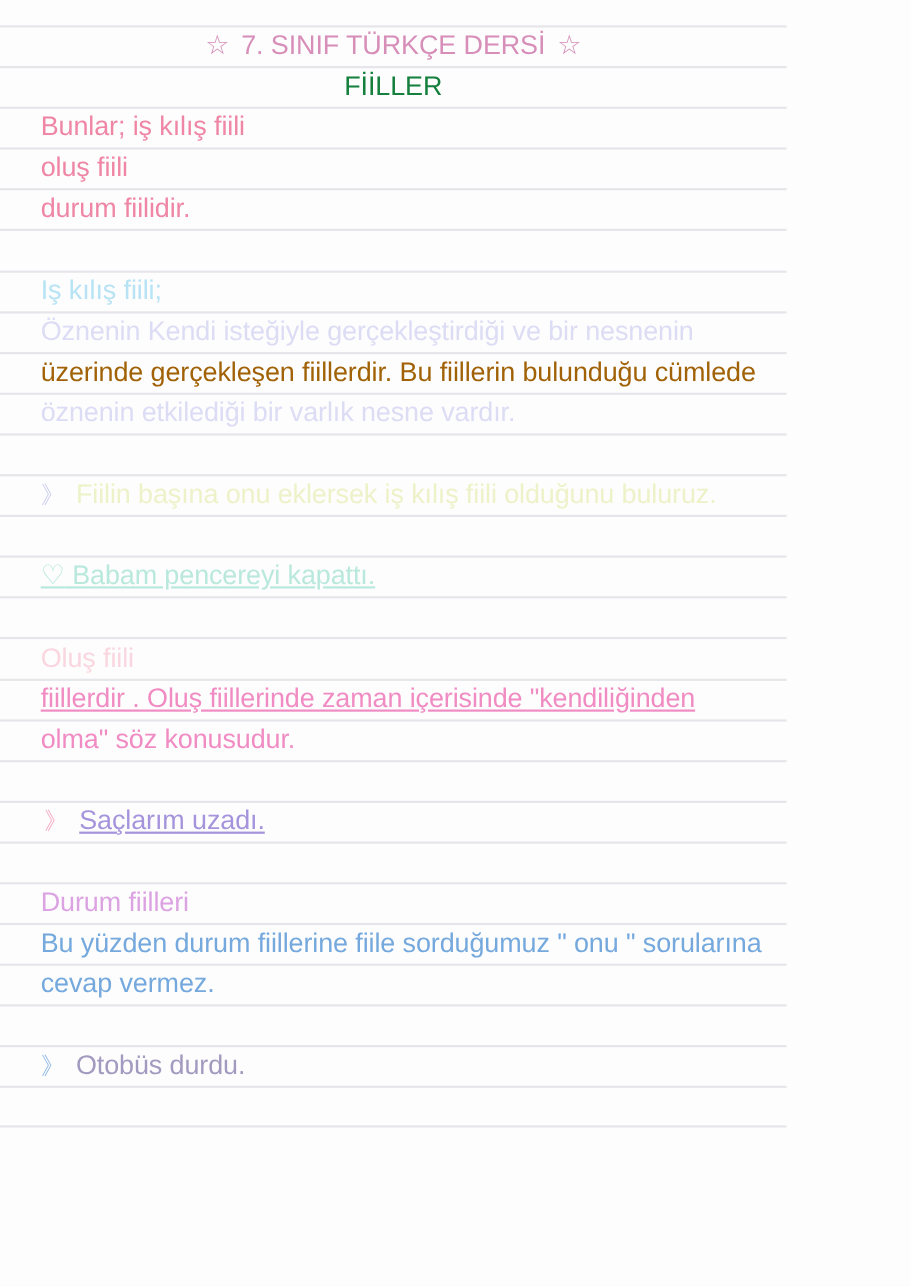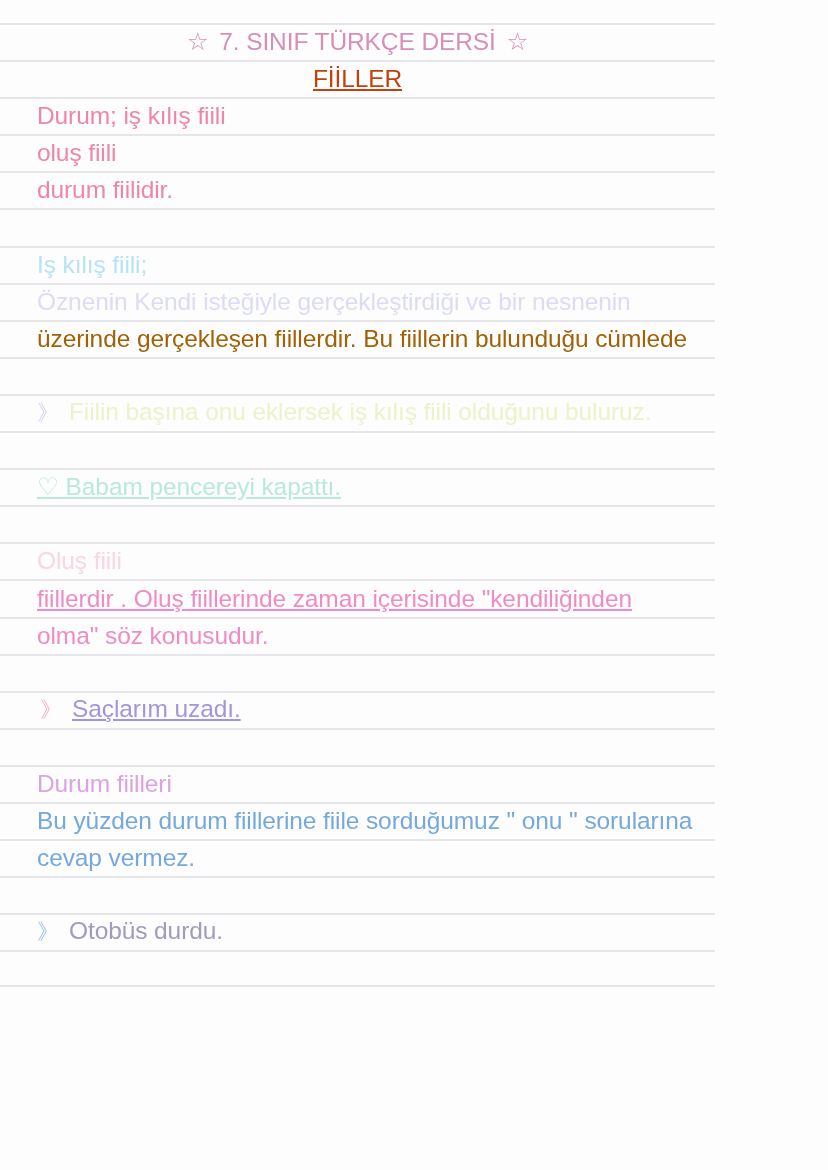--- a/index.html
+++ b/index.html
@@ -49,44 +49,47 @@
 
   <div class="row">
     <div class="txt center" style="color:#d78fb9;">
       <span>☆</span>
       <span style="margin:0 4px;">7. SINIF TÜRKÇE DERSİ</span>
       <span>☆</span>
     </div>
   </div>
 
   <div class="row">
-    <div class="txt center" style="color:#c2410c;text-decoration:underline;">FİİLLER</div>
+    <div class="txt center" style="color:#15803d;">FİİLLER</div>
   </div>
 
   <div class="row">
-    <div class="txt" style="color:#ef86a6;">Durum; iş kılış fiili</div>
+    <div class="txt" style="color:#ef86a6;">Bunlar; iş kılış fiili</div>
   </div>
   <div class="row">
     <div class="txt" style="color:#ef86a6;">oluş fiili</div>
   </div>
   <div class="row">
     <div class="txt" style="color:#ef86a6;">durum fiilidir.</div>
   </div>
 
   <div class="row"></div>
 
   <div class="row">
     <div class="txt" style="color:#b7e3f5;">Iş kılış fiili;</div>
   </div>
 
   <div class="row">
     <div class="txt" style="color:#dcdcf5;">Öznenin Kendi isteğiyle gerçekleştirdiği ve bir nesnenin</div>
   </div>
   <div class="row">
     <div class="txt" style="color:#a16207;">üzerinde gerçekleşen fiillerdir. Bu fiillerin bulunduğu cümlede</div>
+  </div>
+  <div class="row">
+    <div class="txt" style="color:#dcdcf5;">öznenin etkilediği bir varlık nesne vardır.</div>
   </div>
 
   <div class="row"></div>
 
   <div class="row">
     <div class="txt">
       <span class="bullet" style="color:#ccccf0;">》</span><span style="color:#eef2c8;">Fiilin başına onu eklersek iş kılış fiili olduğunu buluruz.</span>
     </div>
   </div>
 

